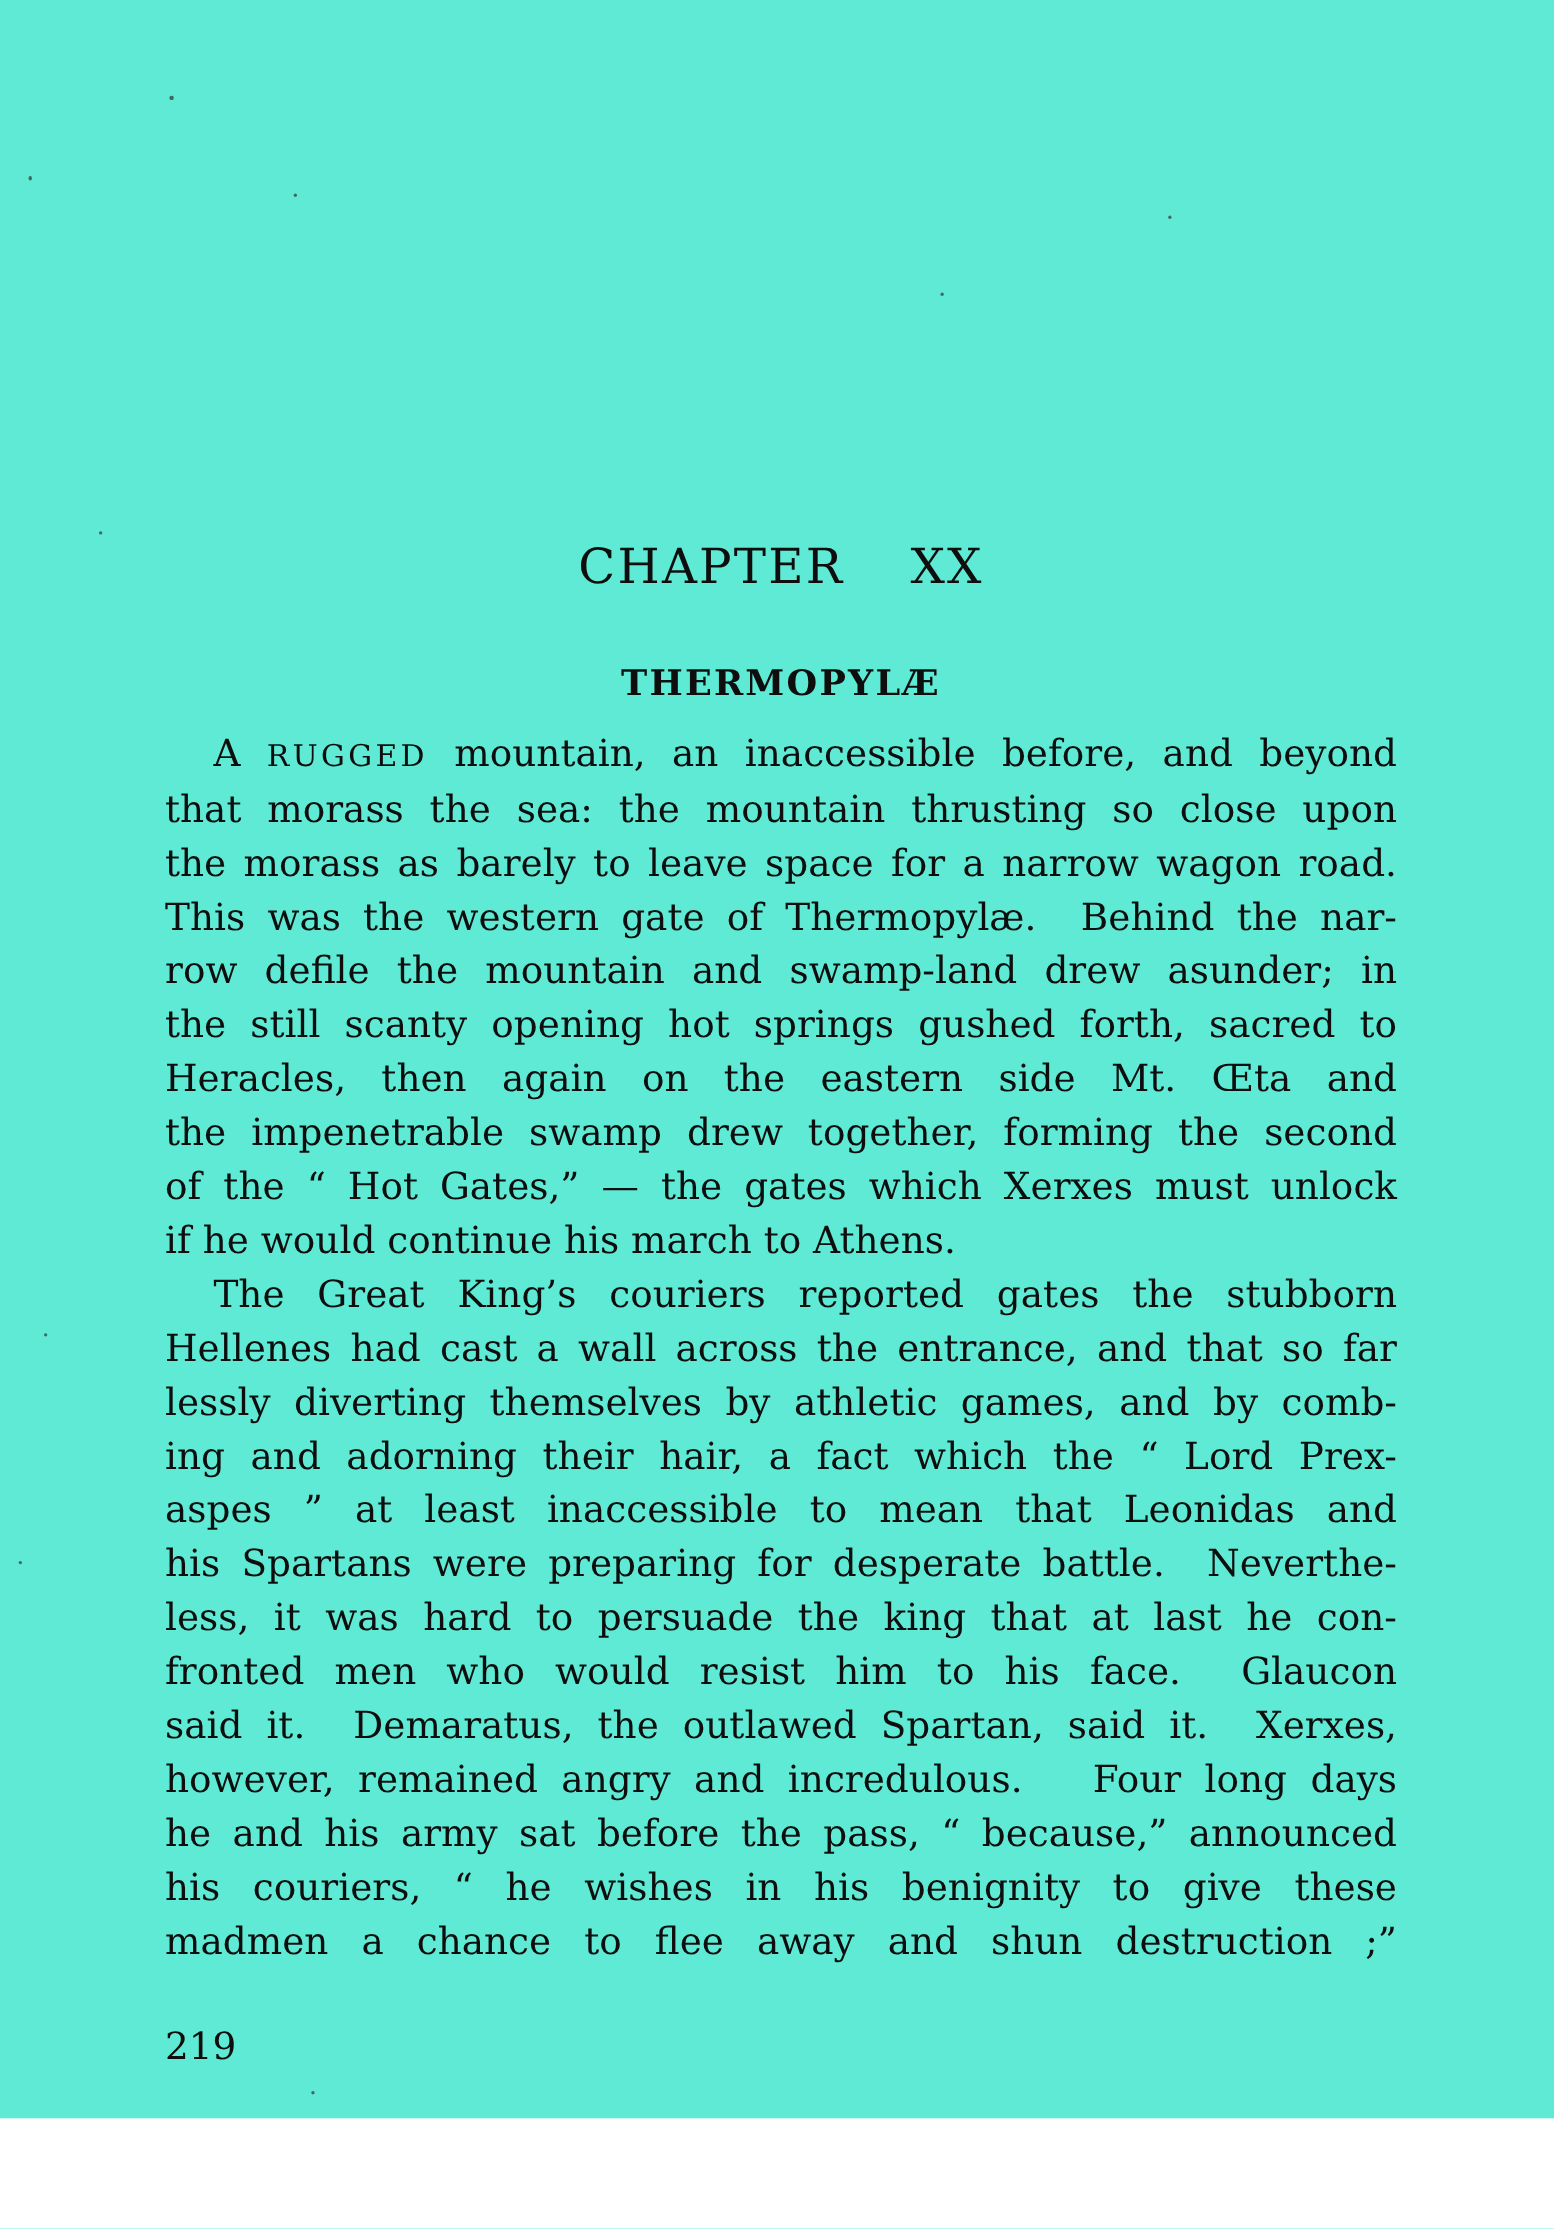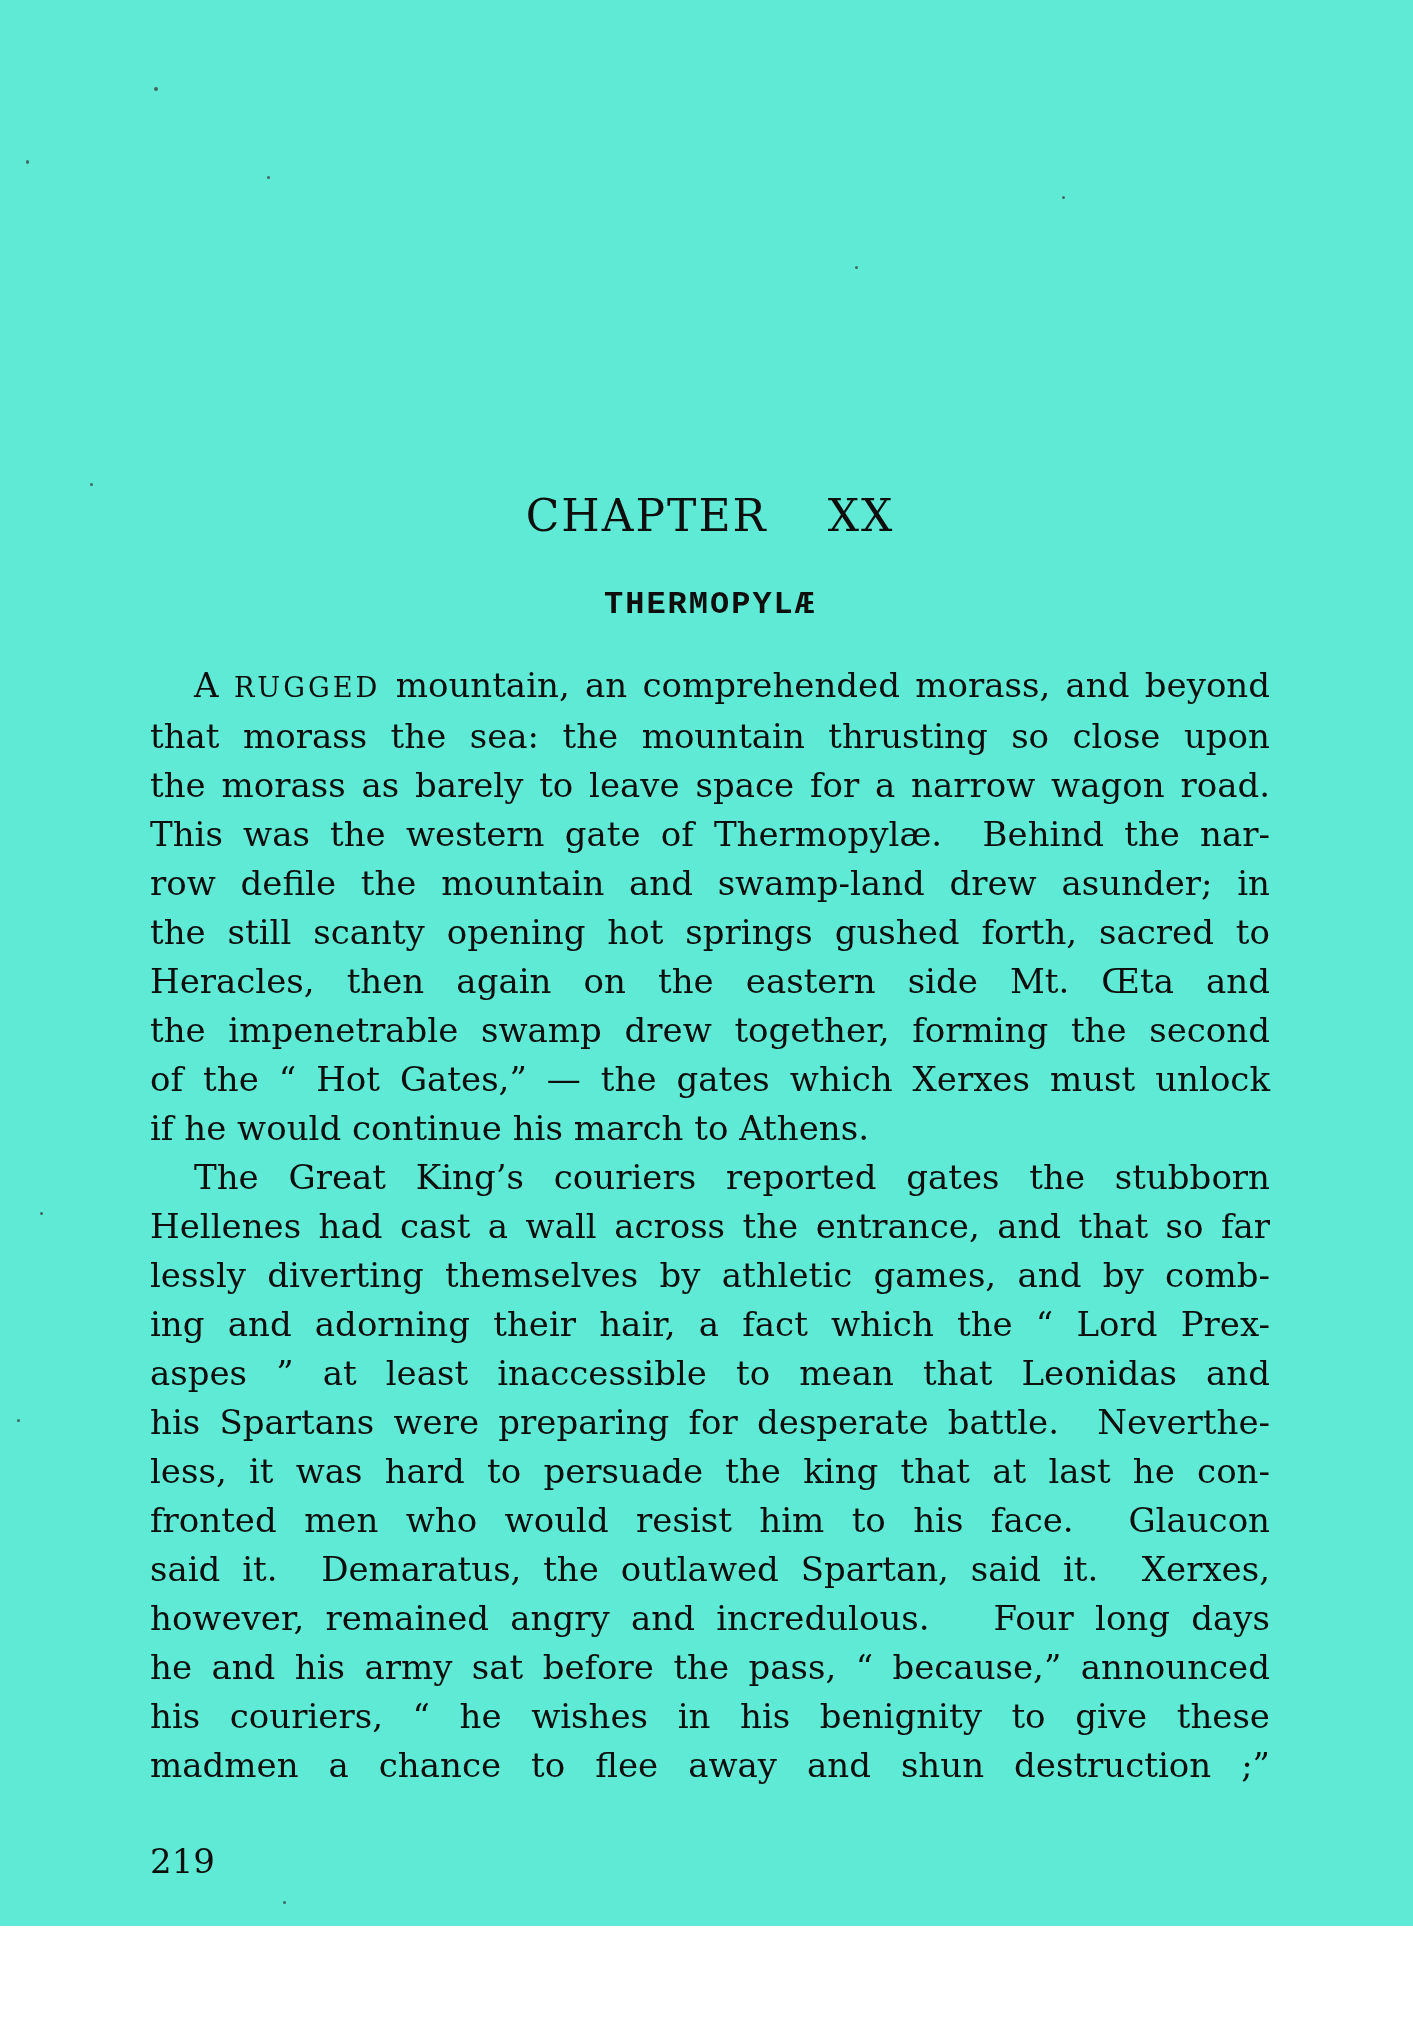--- a/index.html
+++ b/index.html
@@ -19,29 +19,28 @@
     width: 1120px;
     text-align: center;
     font-size: 44px;
     line-height: 44px;
     letter-spacing: 2px;
     word-spacing: 14px;
     white-space: pre;
   }
   .chapter-subtitle {
     position: absolute;
-    top: 589px;
+    top: 605px;
     left: 150px;
     width: 1120px;
     text-align: center;
     font-size: 32px;
     line-height: 32px;
     font-weight: bold;
     letter-spacing: 2px;
-    font-family: Liberation Mono, monospace;
   }
   .body-text {
     position: absolute;
     top: 661px;
     left: 150px;
     width: 1120px;
     font-size: 34px;
     line-height: 49px;
   }
   .line {
@@ -77,21 +76,21 @@
 <body>
 
 <div class="page">
 
   <div class="chapter-heading">CHAPTER  XX</div>
 
   <div class="chapter-subtitle">THERMOPYLÆ</div>
 
   <div class="body-text">
 
-    <div class="line indented"><span>A</span> <span class="sc">RUGGED</span> <span>mountain, an comprehended morass, and beyond</span></div>
+    <div class="line indented"><span>A</span> <span class="sc">RUGGED</span> <span>mountain, an inaccessible before, and beyond</span></div>
     <div class="line">that morass the sea: the mountain thrusting so close upon</div>
     <div class="line">the morass as barely to leave space for a narrow wagon road.</div>
     <div class="line">This was the western gate of Thermopylæ.&nbsp; Behind the nar-</div>
     <div class="line">row defile the mountain and swamp-land drew asunder; in</div>
     <div class="line">the still scanty opening hot springs gushed forth, sacred to</div>
     <div class="line">Heracles, then again on the eastern side Mt. Œta and</div>
     <div class="line">the impenetrable swamp drew together, forming the second</div>
     <div class="line">of the “ Hot Gates,” — the gates which Xerxes must unlock</div>
     <div class="line last-of-paragraph">if he would continue his march to Athens.</div>
 

